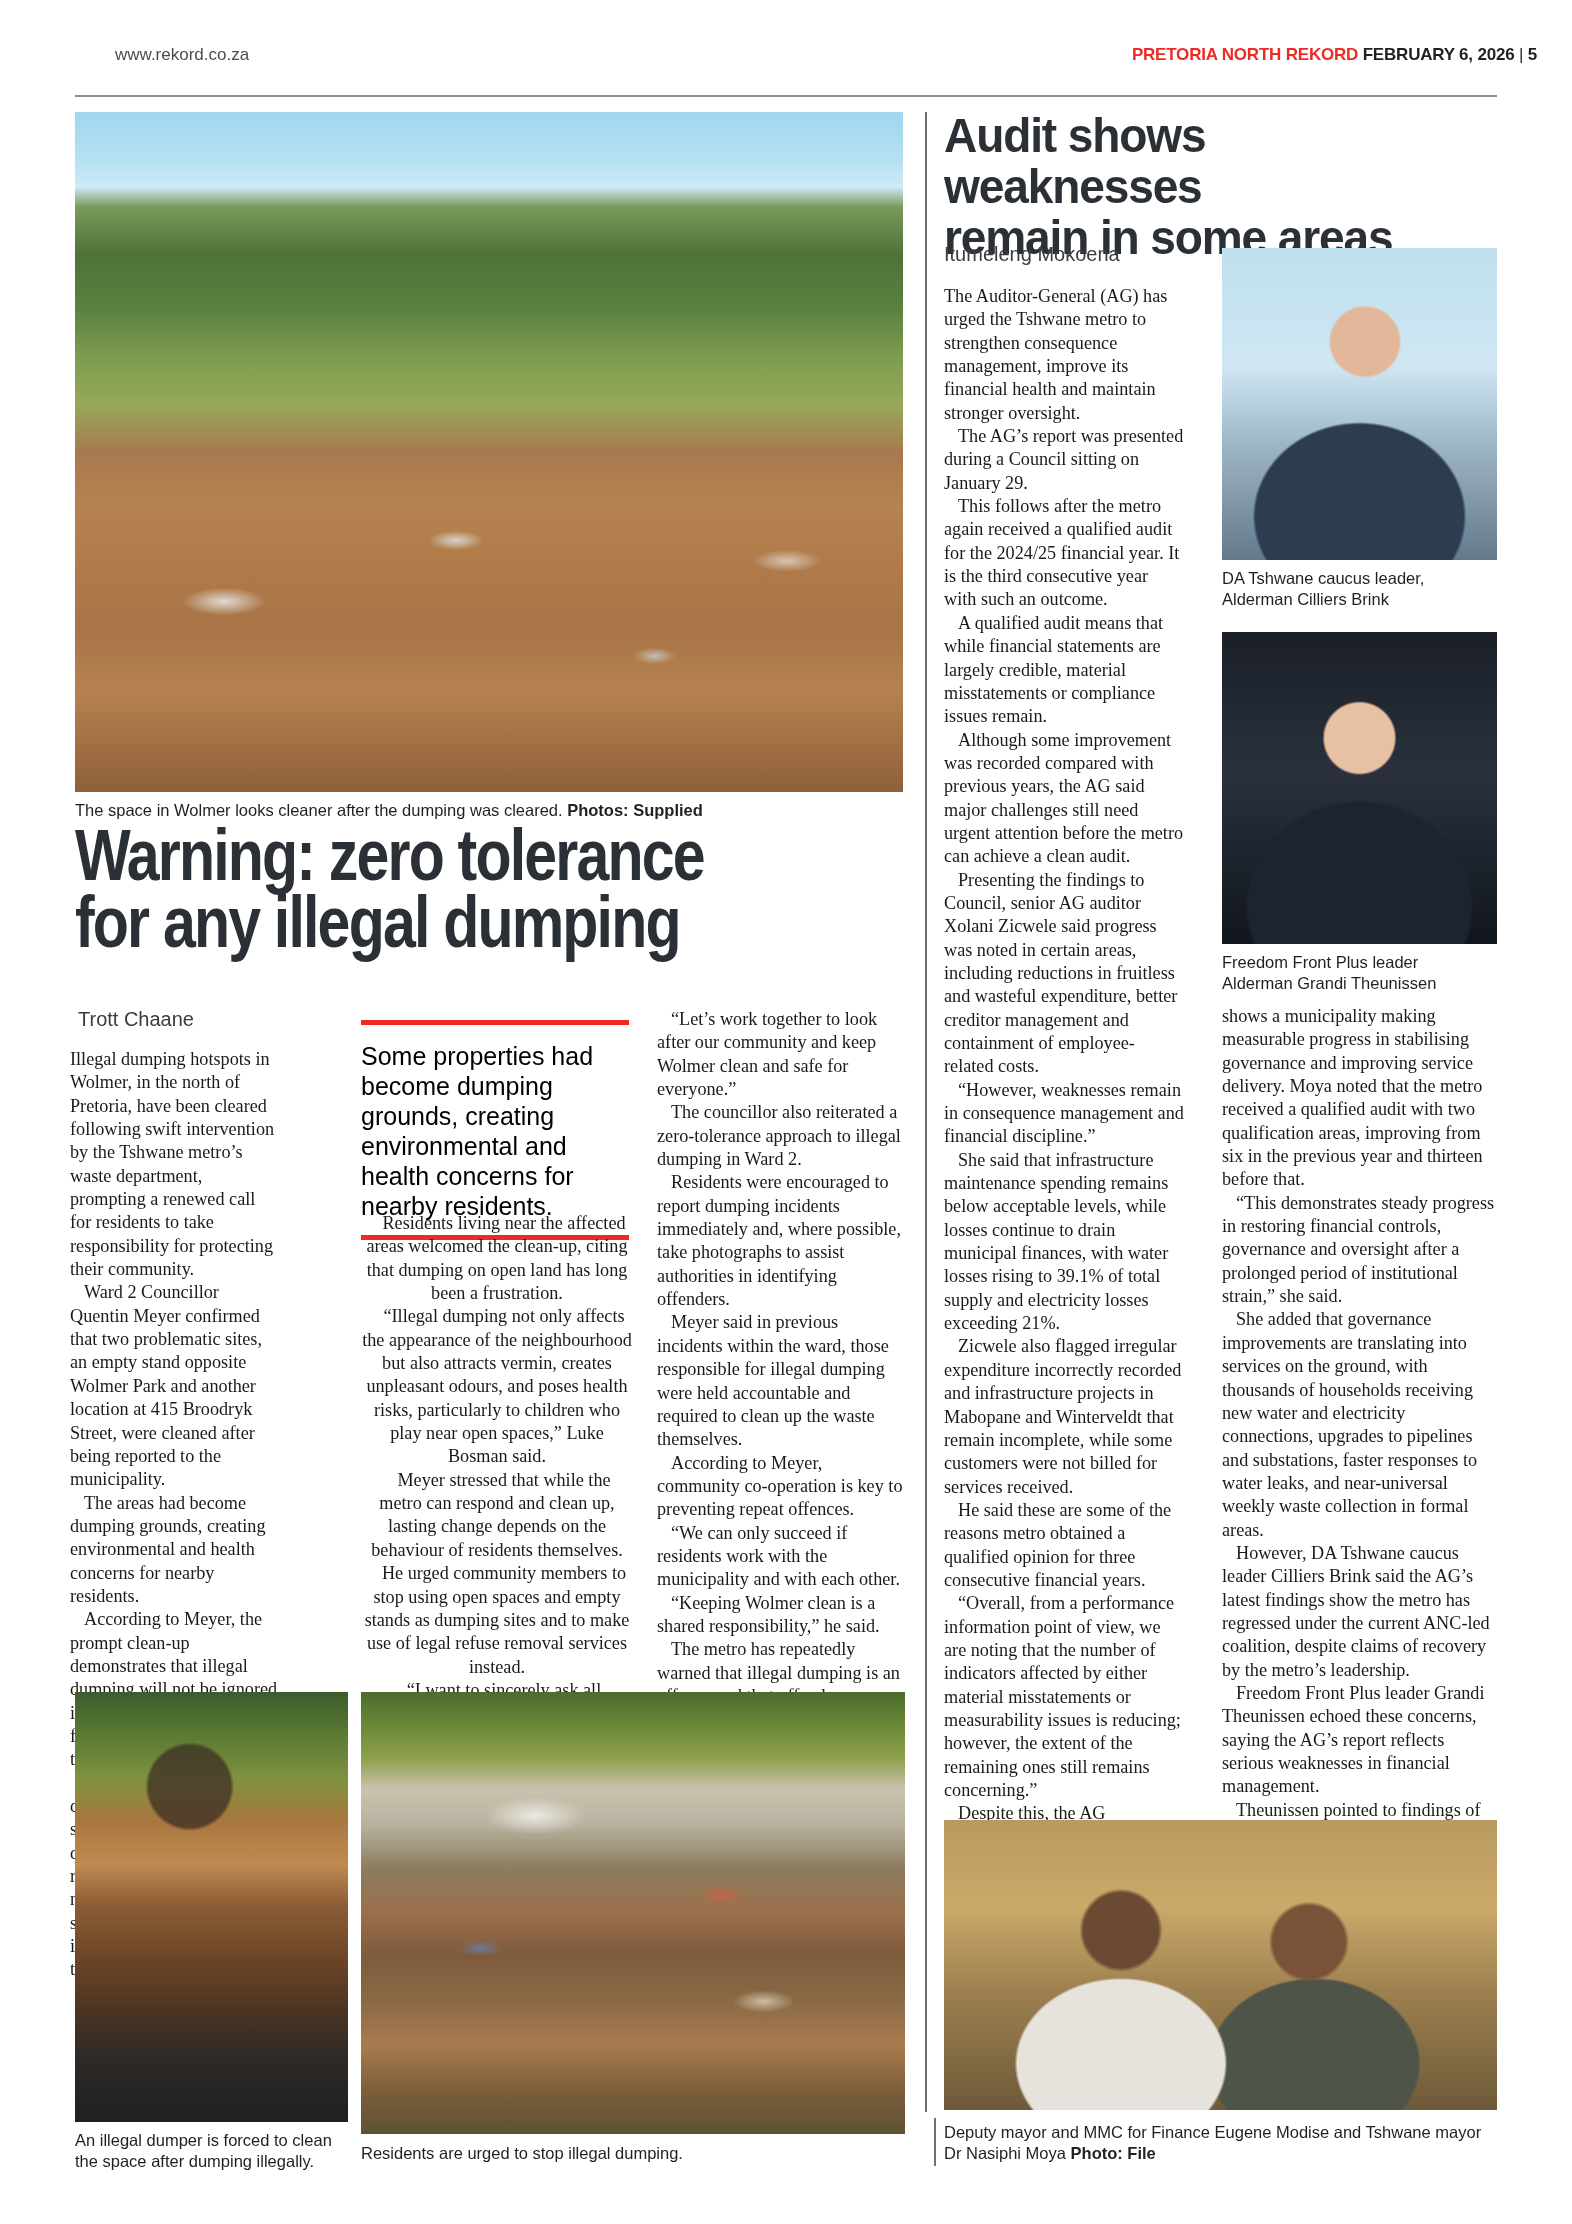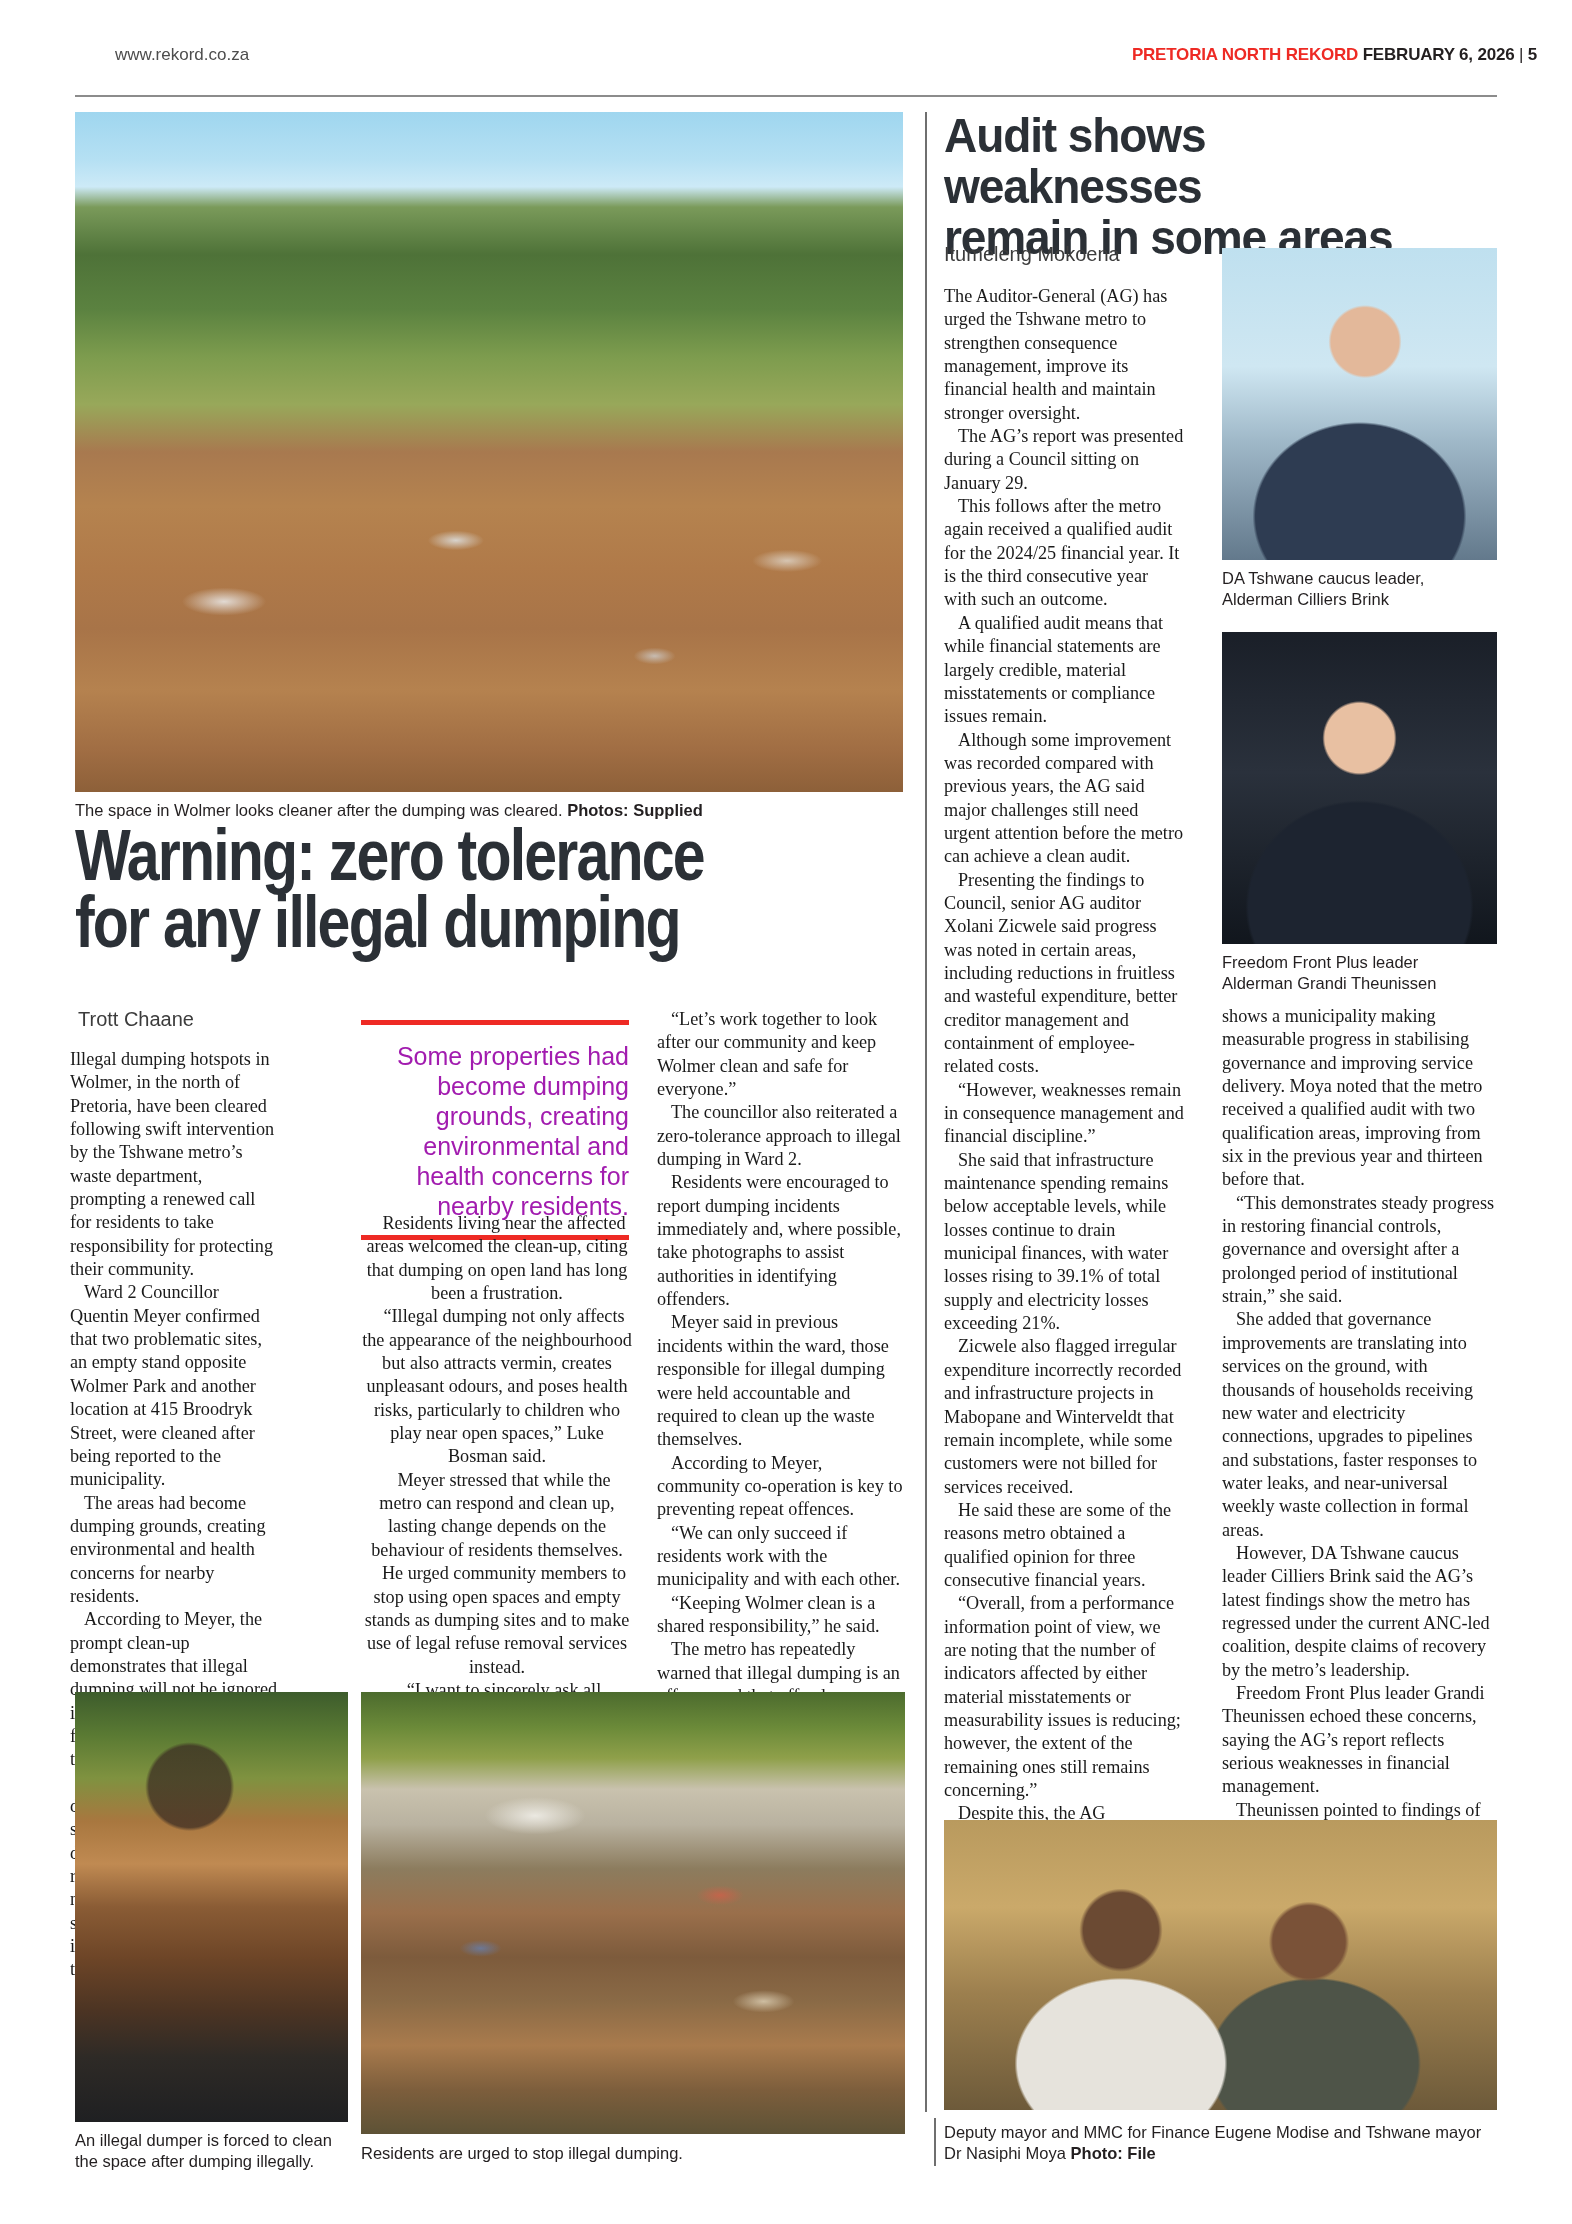--- a/index.html
+++ b/index.html
@@ -103,22 +103,22 @@
   .pullquote {
     position: absolute;
     left: 361px; top: 1020px;
     width: 268px;
   }
   .pq-rule { width: 100%; height: 5px; background: #ee2a24; }
   .pq-text {
     font-family: "Liberation Sans", sans-serif;
     font-size: 25px;
     line-height: 1.2;
-    color: #a21caf;
-    text-align: right;
+    color: #000000;
+    text-align: left;
     padding: 16px 0 14px 0;
   }
 
   
   .vrule {
     position: absolute;
     background: #6f6f6f;
     width: 1.6px;
   }
   .section-headline {

